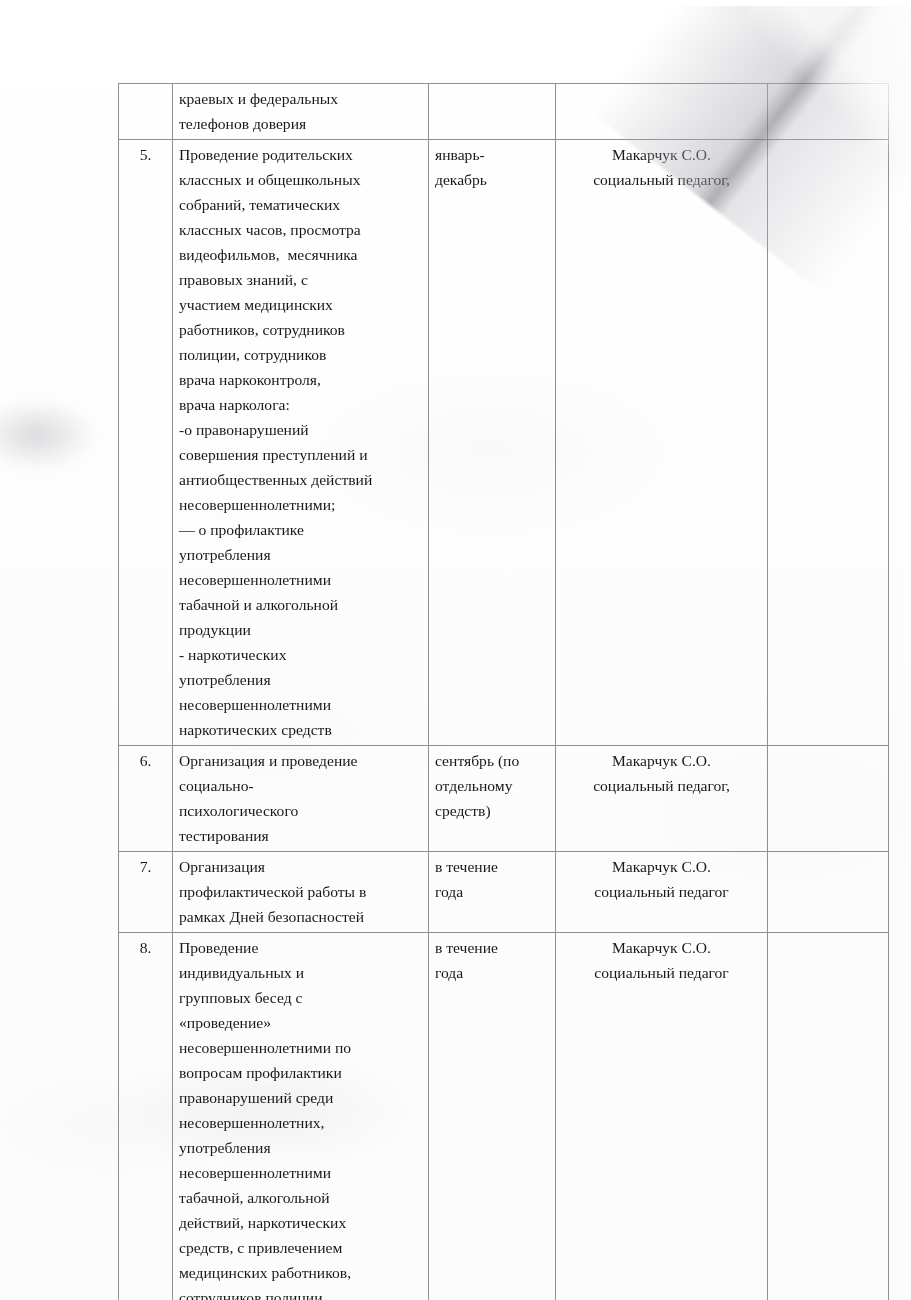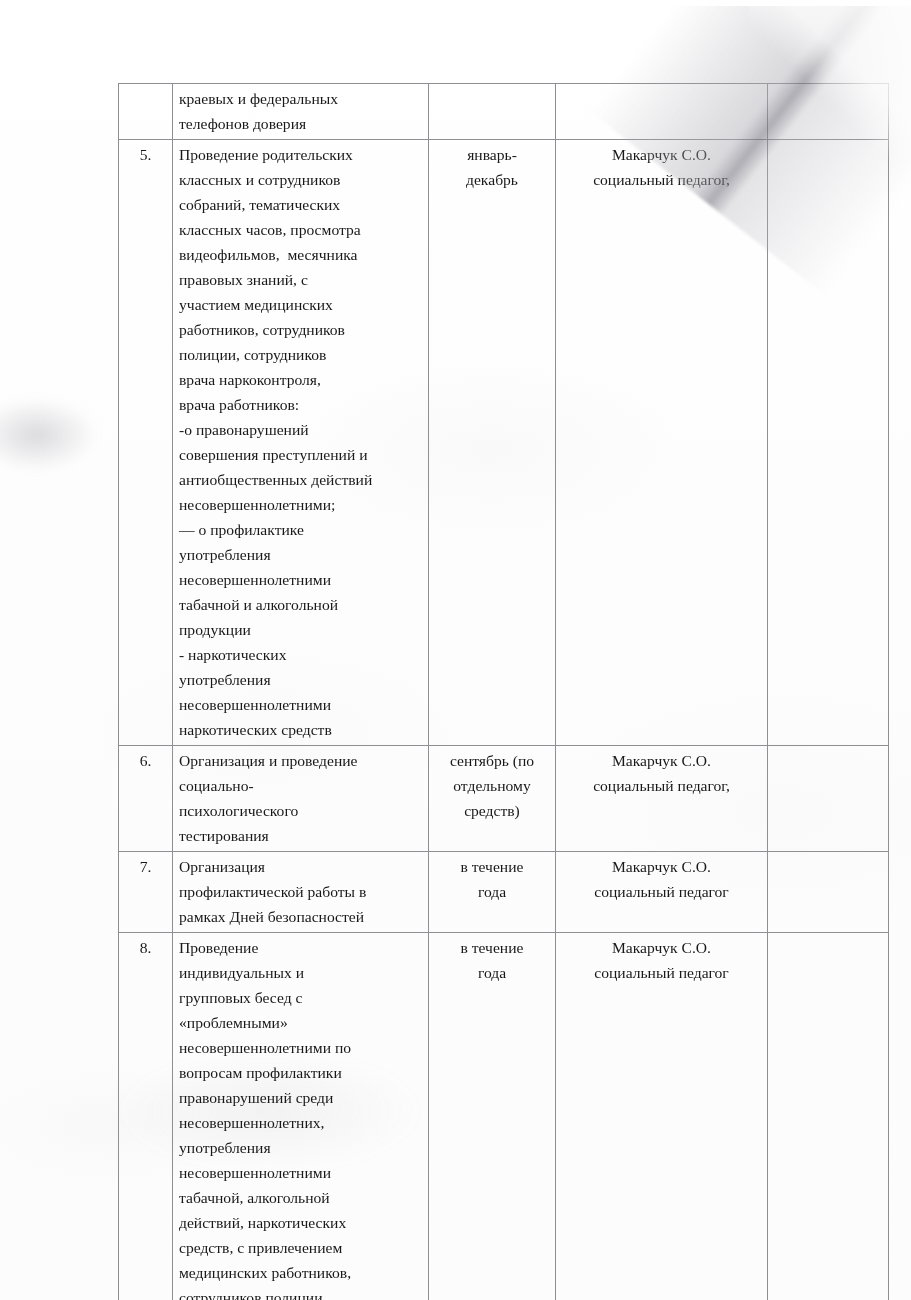--- a/index.html
+++ b/index.html
@@ -87,21 +87,21 @@
     background: transparent;
   }
   col.c-num    { width: 54px; }
   col.c-act    { width: 256px; }
   col.c-date   { width: 127px; }
   col.c-resp   { width: 212px; }
   col.c-mark   { width: 121px; }
 
   td.num  { text-align: center; padding-top: 2px; }
   td.act  { text-align: left; }
-  td.date { text-align: center; }
+  td.date { text-align: left; }
   td.resp { text-align: center; }
   td.mark { }
 
   .lines { display: block; }
   .lines > span { display: block; white-space: pre-wrap; }
 
   
   table.plan td, table.plan {
     text-rendering: optimizeLegibility;
   }
@@ -146,30 +146,30 @@
         </tr>
         <tr>
           <td class="num">
             <span class="lines">
               <span>5.</span>
             </span>
           </td>
           <td class="act">
             <span class="lines">
               <span>Проведение родительских</span>
-              <span>классных и сотрудников</span>
+              <span>классных и общешкольных</span>
               <span>собраний, тематических</span>
               <span>классных часов, просмотра</span>
               <span>видеофильмов,  месячника</span>
               <span>правовых знаний, с</span>
               <span>участием медицинских</span>
               <span>работников, сотрудников</span>
               <span>полиции, сотрудников</span>
               <span>врача наркоконтроля,</span>
-              <span>врача работников:</span>
+              <span>врача нарколога:</span>
               <span>-о правонарушений</span>
               <span>совершения преступлений и</span>
               <span>антиобщественных действий</span>
               <span>несовершеннолетними;</span>
               <span>— о профилактике</span>
               <span>употребления</span>
               <span>несовершеннолетними</span>
               <span>табачной и алкогольной</span>
               <span>продукции</span>
               <span>- наркотических</span>
@@ -258,21 +258,21 @@
           <td class="num">
             <span class="lines">
               <span>8.</span>
             </span>
           </td>
           <td class="act">
             <span class="lines">
               <span>Проведение</span>
               <span>индивидуальных и</span>
               <span>групповых бесед с</span>
-              <span>«проблемными»</span>
+              <span>«проведение»</span>
               <span>несовершеннолетними по</span>
               <span>вопросам профилактики</span>
               <span>правонарушений среди</span>
               <span>несовершеннолетних,</span>
               <span>употребления</span>
               <span>несовершеннолетними</span>
               <span>табачной, алкогольной</span>
               <span>действий, наркотических</span>
               <span>средств, с привлечением</span>
               <span>медицинских работников,</span>

